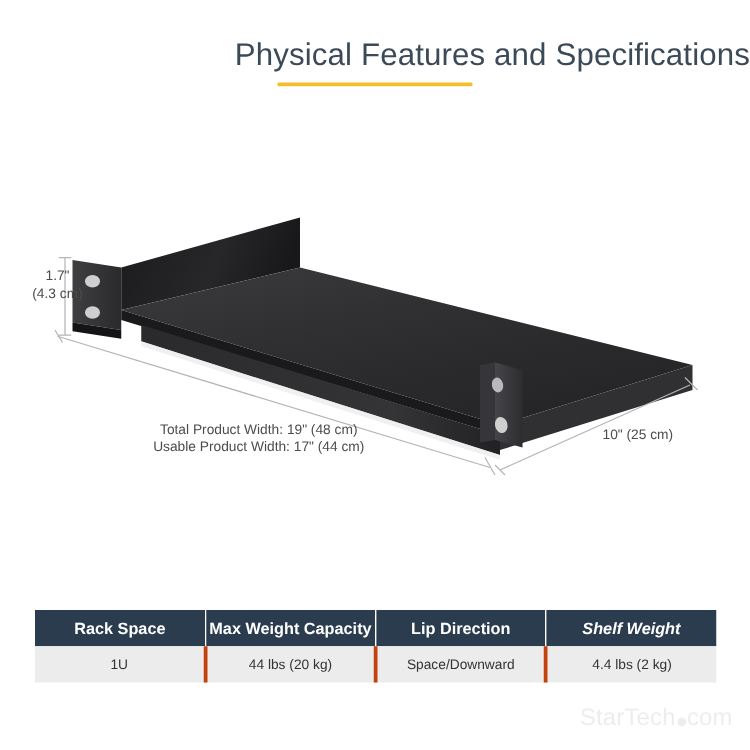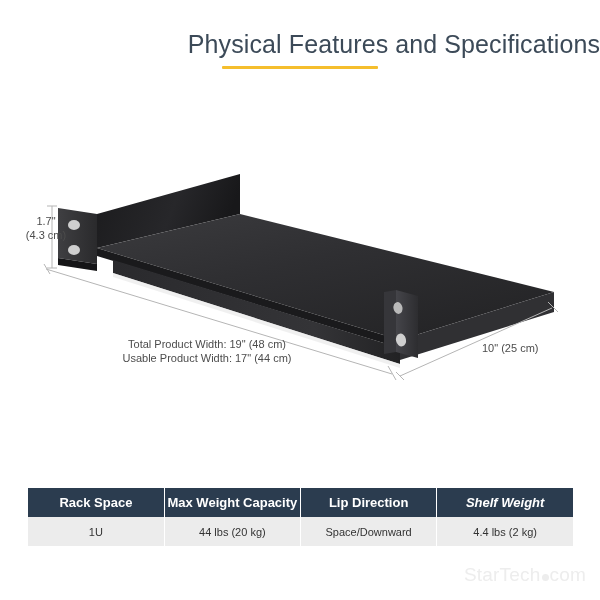--- a/index.html
+++ b/index.html
@@ -107,21 +107,21 @@
     font-family: "Liberation Sans", sans-serif;
   }
   .spec-table th:first-child { border-left: none; }
   .spec-table th:last-child { border-right: none; font-style: italic; }
   .spec-table td {
     background: #ececec;
     color: #333333;
     font-size: 11px;
     height: 27px;
     text-align: center;
-    border-left: 1px solid #c2410c;
+    border-left: 3px solid #c2410c;
     border-right: 1px solid #ffffff;
     font-family: "Liberation Sans", sans-serif;
   }
   .spec-table td:first-child { border-left: none; }
   .spec-table td:last-child { border-right: none; }
 
   
   .watermark {
     position: absolute;
     right: 14px;

